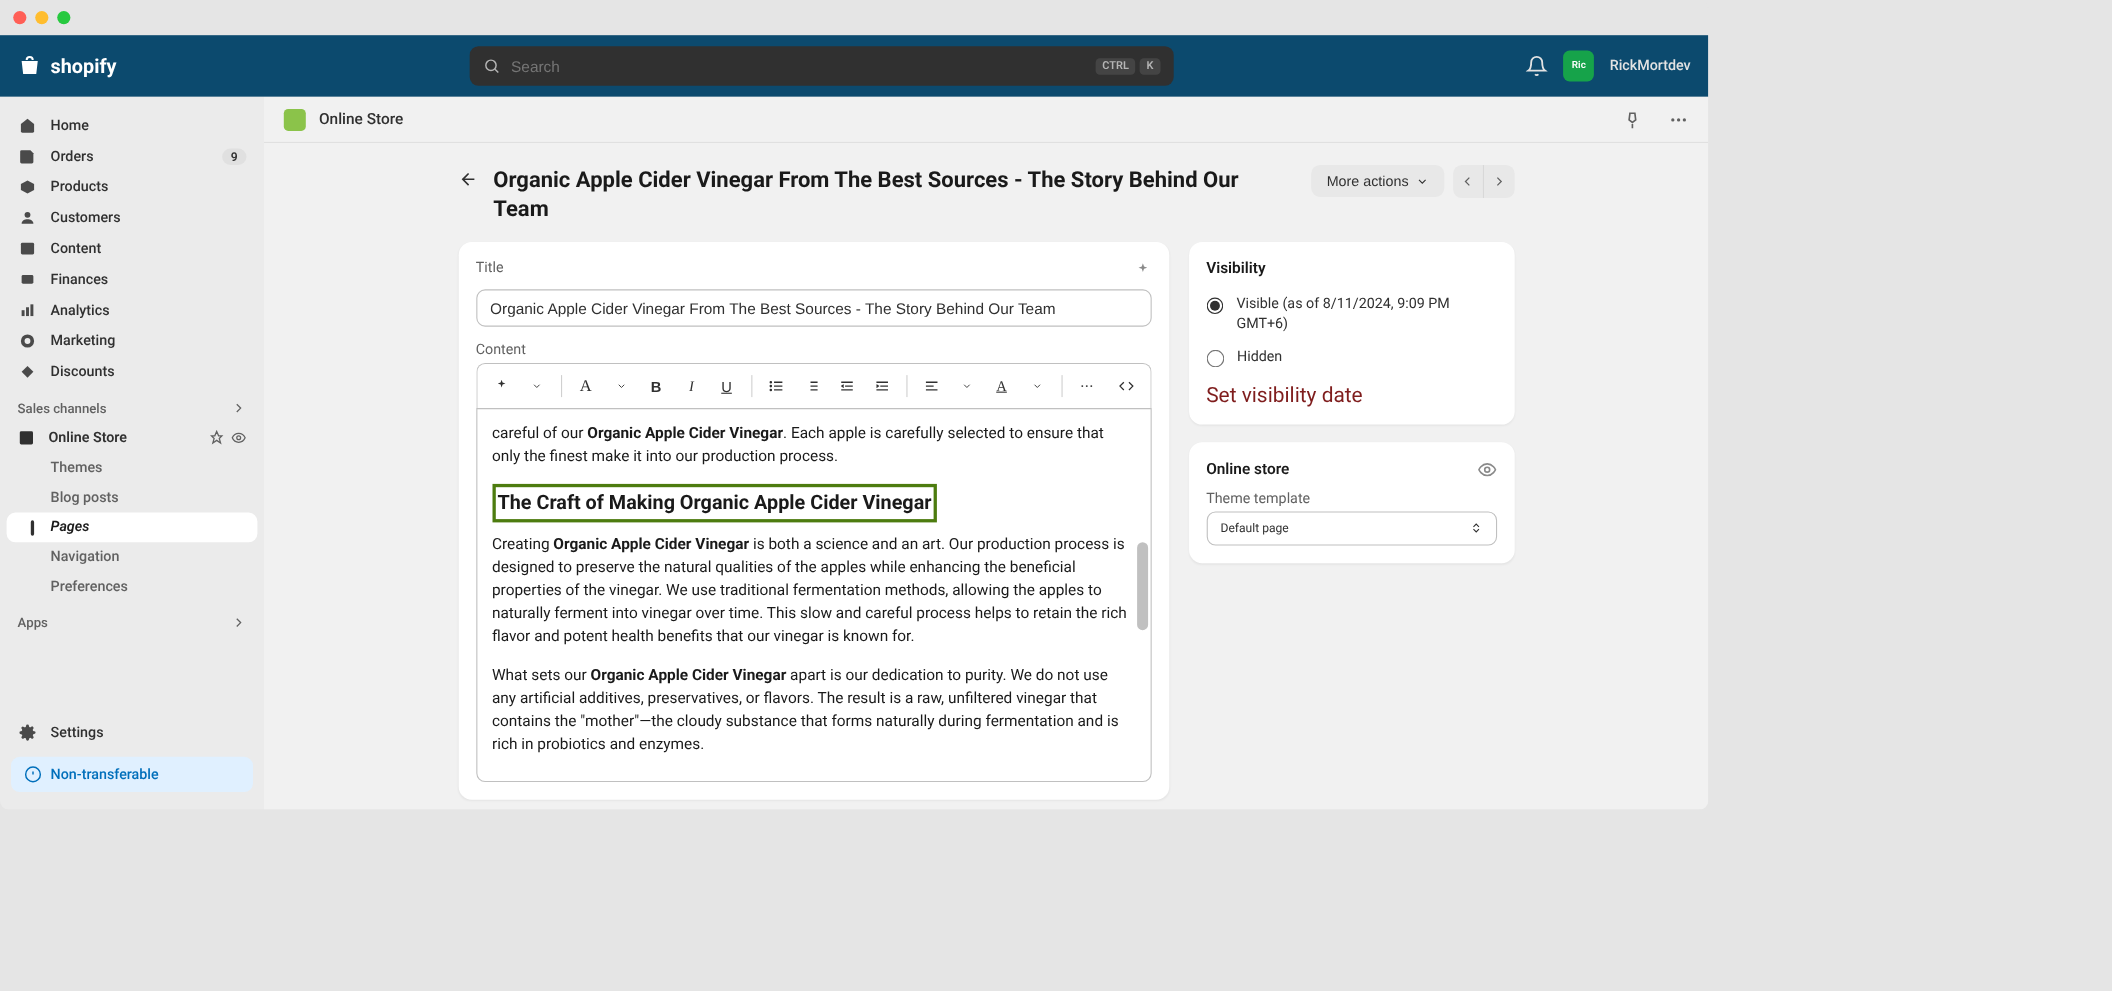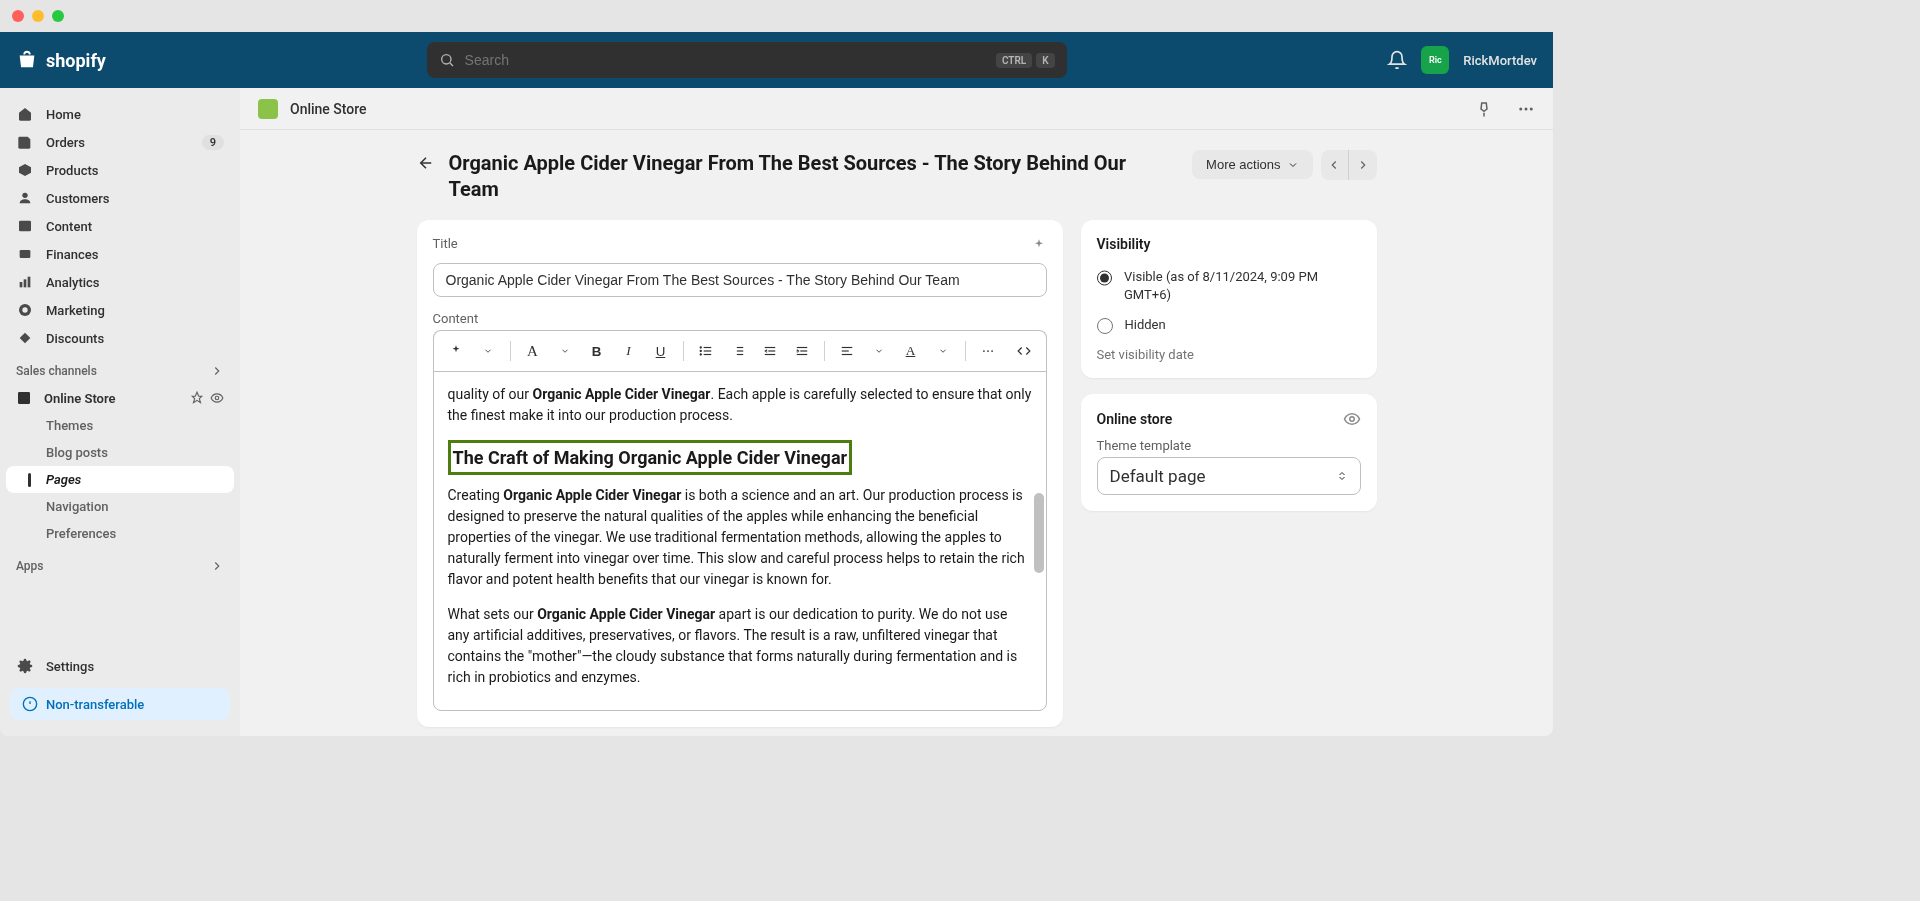--- a/index.html
+++ b/index.html
@@ -80,23 +80,23 @@
     .editor-body { border: 1px solid #c0c0c0; border-radius: 0 0 8px 8px; padding: 12px 14px; height: 340px; overflow-y: auto; font-size: 14px; color: #1a1a1a; line-height: 1.5; position: relative; }
     .editor-body p { margin-bottom: 14px; }
     .editor-body h2 { font-size: 18px; font-weight: 700; margin-bottom: 10px; }
     .highlighted { border: 3px solid #4d7c0f; display: inline-block; padding: 1px 2px; }
     .editor-scrollbar { position: absolute; right: 0; top: 10px; bottom: 10px; width: 14px; }
     .scroll-thumb { position: absolute; right: 2px; width: 10px; background: #c0c0c0; border-radius: 5px; }
     
     .radio-row { display: flex; align-items: flex-start; gap: 12px; margin-bottom: 12px; }
     .radio-row input[type="radio"] { margin-top: 2px; width: 16px; height: 16px; accent-color: #303030; }
     .radio-label { font-size: 13px; color: #303030; line-height: 1.4; }
-    .link { color: #737373; font-size: 13px; cursor: pointer; }
-    
-    .select-box { width: 100%; padding: 8px 12px; border: 1px solid #c0c0c0; border-radius: 8px; font-size: 17px; color: #303030; display: flex; justify-content: space-between; align-items: center; cursor: pointer; }
+    .link { color: #7f1d1d; font-size: 19px; cursor: pointer; }
+    
+    .select-box { width: 100%; padding: 8px 12px; border: 1px solid #c0c0c0; border-radius: 8px; font-size: 11px; color: #303030; display: flex; justify-content: space-between; align-items: center; cursor: pointer; }
     
     .eye-icon { color: #8a8a8a; }
     
     svg { display: block; }
   </style>
 </head>
 <body>
 
 <div class="window">
   <div class="title-bar">
@@ -420,21 +420,21 @@
                   <div class="tb-spacer"></div>
                   <button class="tb-btn">
                       <svg width="14" height="14" viewBox="0 0 24 24" fill="none" stroke="currentColor" stroke-width="2">
                         <polyline points="16 18 22 12 16 6"></polyline>
                         <polyline points="8 6 2 12 8 18"></polyline>
                       </svg>
                     </button>
                 </div>
                 
                 <div class="editor-body">
-                  <p><span>quality of our </span><b>Organic Apple Cider Vinegar</b><span>. Each apple is carefully selected to ensure that only the finest make it into our production process.</span></p>
+                  <p><span>careful of our </span><b>Organic Apple Cider Vinegar</b><span>. Each apple is carefully selected to ensure that only the finest make it into our production process.</span></p>
                   <h2><span class="highlighted">The Craft of Making Organic Apple Cider Vinegar</span></h2>
                   <p><span>Creating </span><b>Organic Apple Cider Vinegar</b><span> is both a science and an art. Our production process is designed to preserve the natural qualities of the apples while enhancing the beneficial properties of the vinegar. We use traditional fermentation methods, allowing the apples to naturally ferment into vinegar over time. This slow and careful process helps to retain the rich flavor and potent health benefits that our vinegar is known for.</span></p>
                   <p><span>What sets our </span><b>Organic Apple Cider Vinegar</b><span> apart is our dedication to purity. We do not use any artificial additives, preservatives, or flavors. The result is a raw, unfiltered vinegar that contains the "mother"—the cloudy substance that forms naturally during fermentation and is rich in probiotics and enzymes.</span></p>
                   <div class="editor-scrollbar">
                     <div class="scroll-thumb" style="top:35%;height:25%"></div>
                   </div>
                 </div>
               </div>
             </div>
 

